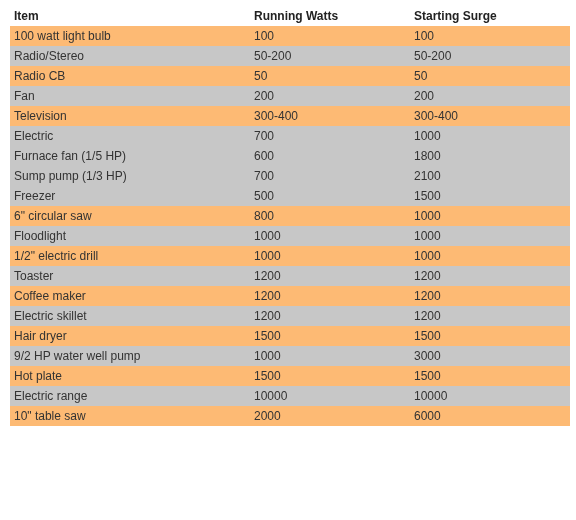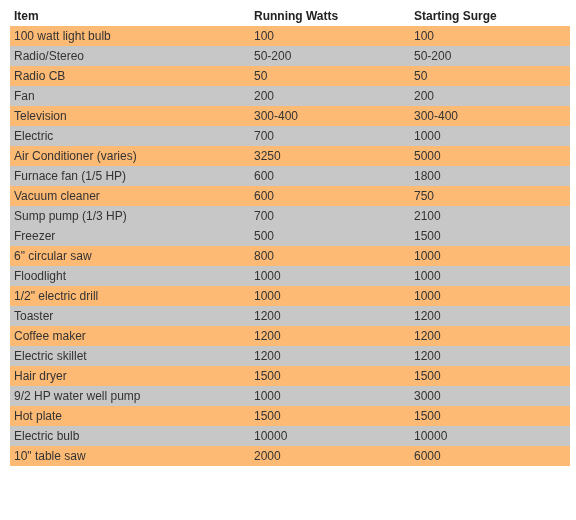--- a/index.html
+++ b/index.html
@@ -82,34 +82,24 @@
         <tr class="stripe-a">
           <td>Television</td>
           <td>300-400</td>
           <td>300-400</td>
         </tr>
         <tr class="stripe-b">
           <td>Electric</td>
           <td>700</td>
           <td>1000</td>
         </tr>
-        <tr class="stripe-a">
-          <td>Air Conditioner (varies)</td>
-          <td>3250</td>
-          <td>5000</td>
-        </tr>
         <tr class="stripe-b">
           <td>Furnace fan (1/5 HP)</td>
           <td>600</td>
           <td>1800</td>
-        </tr>
-        <tr class="stripe-a">
-          <td>Vacuum cleaner</td>
-          <td>600</td>
-          <td>750</td>
         </tr>
         <tr class="stripe-b">
           <td>Sump pump (1/3 HP)</td>
           <td>700</td>
           <td>2100</td>
         </tr>
         <tr class="stripe-b">
           <td>Freezer</td>
           <td>500</td>
           <td>1500</td>
@@ -153,21 +143,21 @@
           <td>9/2 HP water well pump</td>
           <td>1000</td>
           <td>3000</td>
         </tr>
         <tr class="stripe-a">
           <td>Hot plate</td>
           <td>1500</td>
           <td>1500</td>
         </tr>
         <tr class="stripe-b">
-          <td>Electric bulb</td>
+          <td>Electric range</td>
           <td>10000</td>
           <td>10000</td>
         </tr>
         <tr class="stripe-a">
           <td>10" table saw</td>
           <td>2000</td>
           <td>6000</td>
         </tr>
       </tbody>
   </table>

